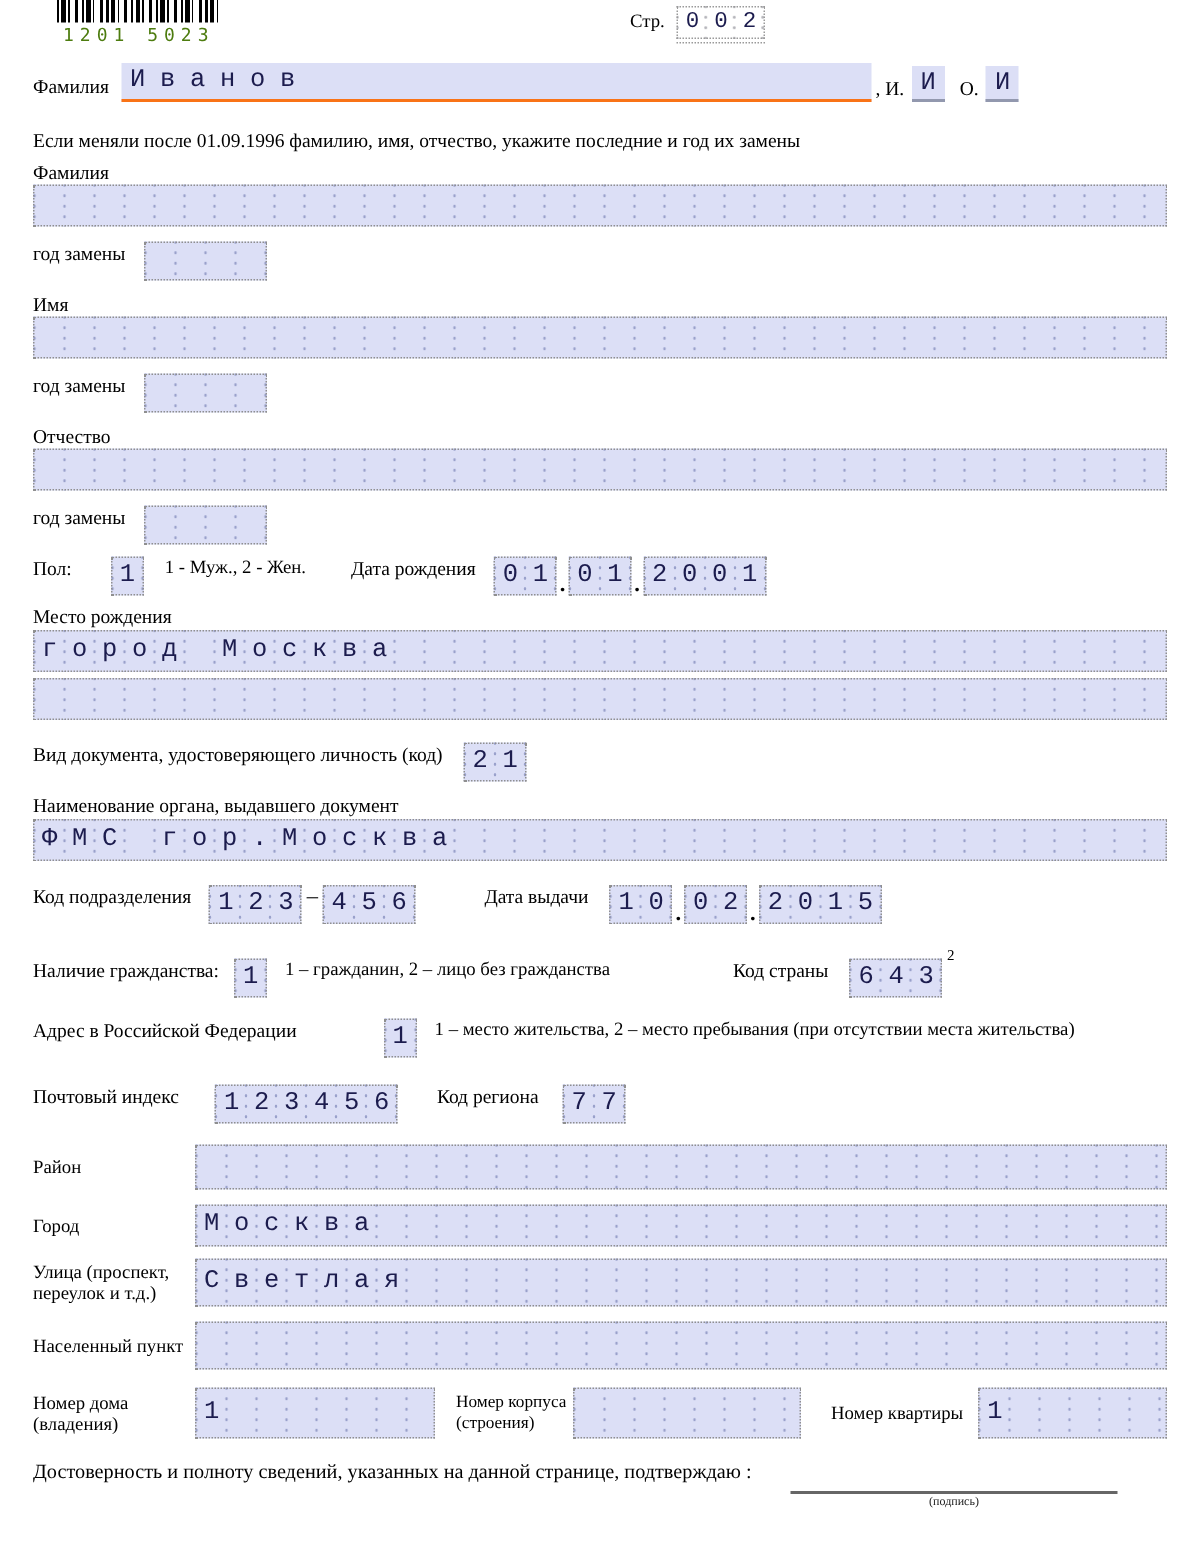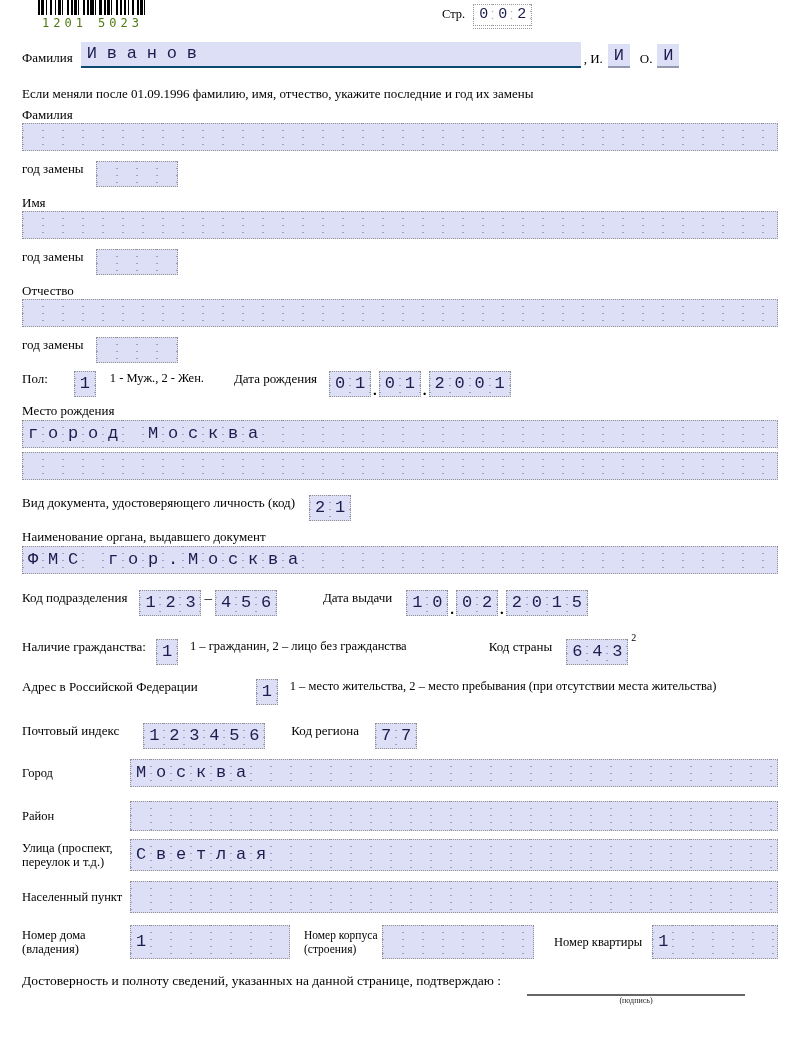--- a/index.html
+++ b/index.html
@@ -39,36 +39,36 @@
   .header { position:relative; height:36px; }
   .barcode-wrap { position:absolute; left:16px; top:0; }
   .barcode {
     width:110px; height:15px;
     background:repeating-linear-gradient(90deg,
       #000 0 1.5px, #fff 1.5px 3px, #000 3px 6px, #fff 6px 7.5px,
       #000 7.5px 8.5px, #fff 8.5px 12px, #000 12px 14px, #fff 14px 16.5px);
   }
   .barcode-num { font-family:"DejaVu Sans Mono",monospace; font-size:12px;
                  letter-spacing:4px; margin-top:1px; padding-left:4px; color:#4d7c0f; }
-  .pagenum-wrap { position:absolute; left:420px; top:4px; display:flex; align-items:flex-start; }
+  .pagenum-wrap { position:absolute; left:398px; top:4px; display:flex; align-items:flex-start; }
   .pagenum-label { font-size:12.5px; margin-right:8px; padding-top:3px; }
   .pagecells-outer { padding-bottom:2px; border-bottom:1px dotted #9a9a9a; }
   .pagecells {
     display:inline-block; width:59px; height:22px; line-height:20px; padding-left:5px;
     border:1px dotted #9a9a9a;
     background-image:radial-gradient(circle, rgba(120,120,130,.55) .8px, rgba(0,0,0,0) 1.05px);
     background-size:19px 7px; background-position:9px 3px;
     font-family:"Liberation Mono","DejaVu Sans Mono",monospace;
     font-size:15px; letter-spacing:10px; color:#1c1c4e; white-space:pre;
   }
 
   
   .surname-row { display:flex; align-items:flex-end; margin-top:4px; height:28px; }
   .ufield { width:500px; height:26px; background:#dcdff6;
-            border-bottom:2px solid #0c4a6e; line-height:24px; padding-left:6px; overflow:hidden; }
+            border-bottom:2px solid #f97316; line-height:24px; padding-left:6px; overflow:hidden; }
   .ibox { display:inline-block; width:22px; height:24px; background:#dcdff6;
           border-bottom:2px solid #9298ae; text-align:center; line-height:23px;
           font-family:"Liberation Mono","DejaVu Sans Mono",monospace;
           font-size:17px; color:#1c1c4e; }
 
   .row { display:flex; align-items:flex-start; }
   .rowb { display:flex; align-items:flex-end; }
 
   .datedot { font-weight:bold; font-size:15px; padding:0 2px; align-self:flex-end; line-height:14px; }
   .dash { font-size:15px; padding:0 3px; }
@@ -188,28 +188,28 @@
     <span class="hint" style="margin-left:12px">1 – место жительства, 2 – место пребывания (при отсутствии места жительства)</span>
   </div>
 
   <div class="row" style="margin-top:18px">
     <span class="lbl" style="margin-right:24px">Почтовый индекс</span>
     <span class="cells cellbox w6 val">123456</span>
     <span class="lbl" style="margin-left:26px">Код региона</span>
     <span class="cells cellbox w2 val" style="margin-left:16px">77</span>
   </div>
 
+  <div class="arow" style="margin-top:14px">
+    <span class="alabel">Район</span>
+    <span class="afield cells cellfield val" style="height:30px"></span>
+  </div>
+
   <div class="arow" style="margin-top:10px">
     <span class="alabel">Город</span>
     <span class="afield cells cellfield val">Москва</span>
-  </div>
-
-  <div class="arow" style="margin-top:14px">
-    <span class="alabel">Район</span>
-    <span class="afield cells cellfield val" style="height:30px"></span>
   </div>
 
   <div class="arow" style="margin-top:8px">
     <span class="alabel">Улица (проспект, переулок и т.д.)</span>
     <span class="afield cells cellfield val" style="height:32px;line-height:30px">Светлая</span>
   </div>
 
   <div class="arow" style="margin-top:10px">
     <span class="alabel">Населенный пункт</span>
     <span class="afield cells cellfield val" style="height:32px;line-height:30px"></span>

